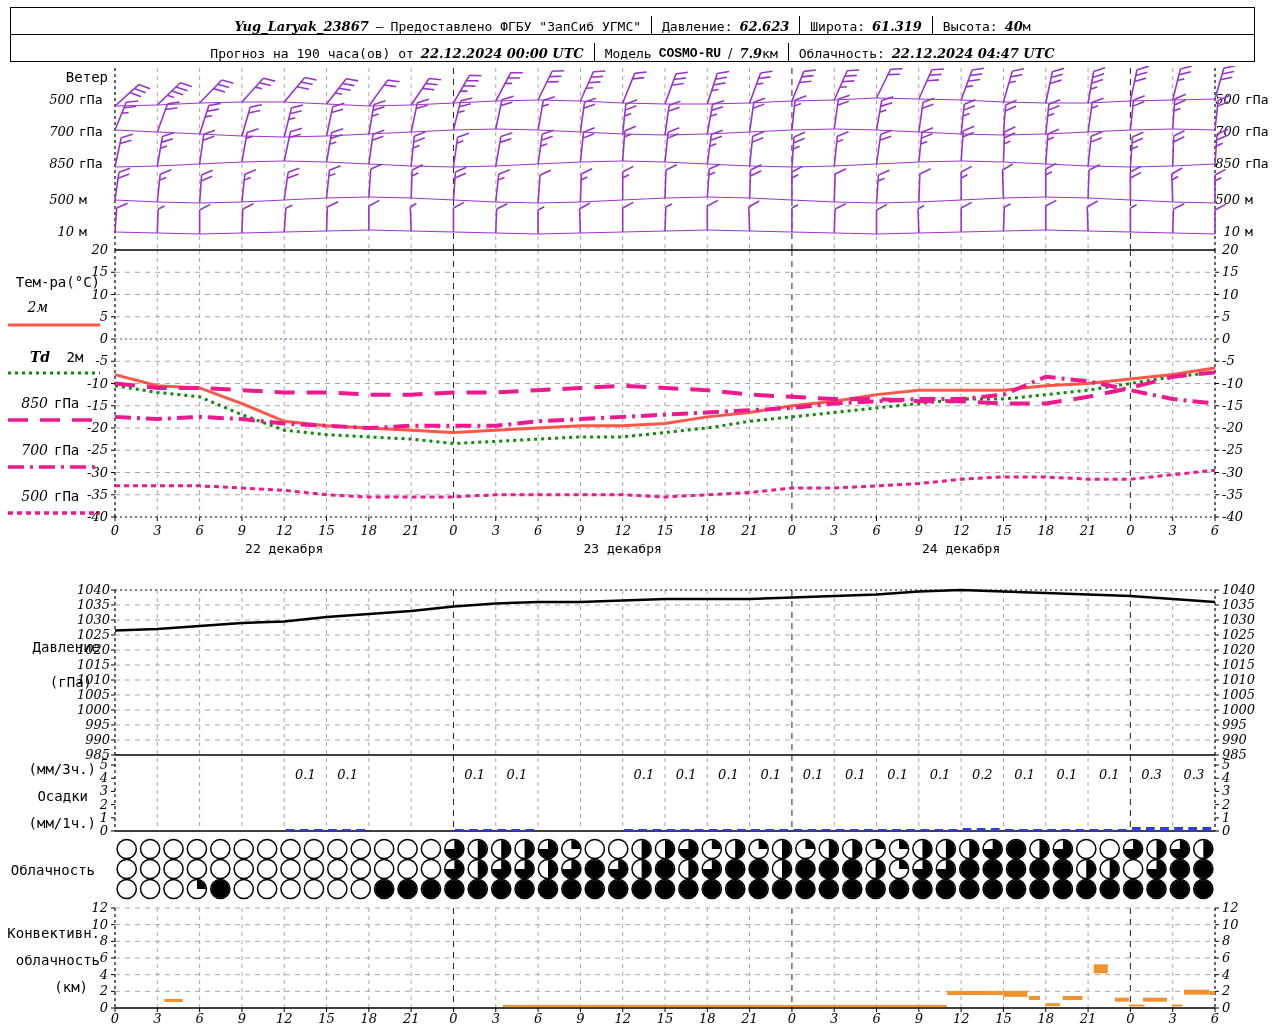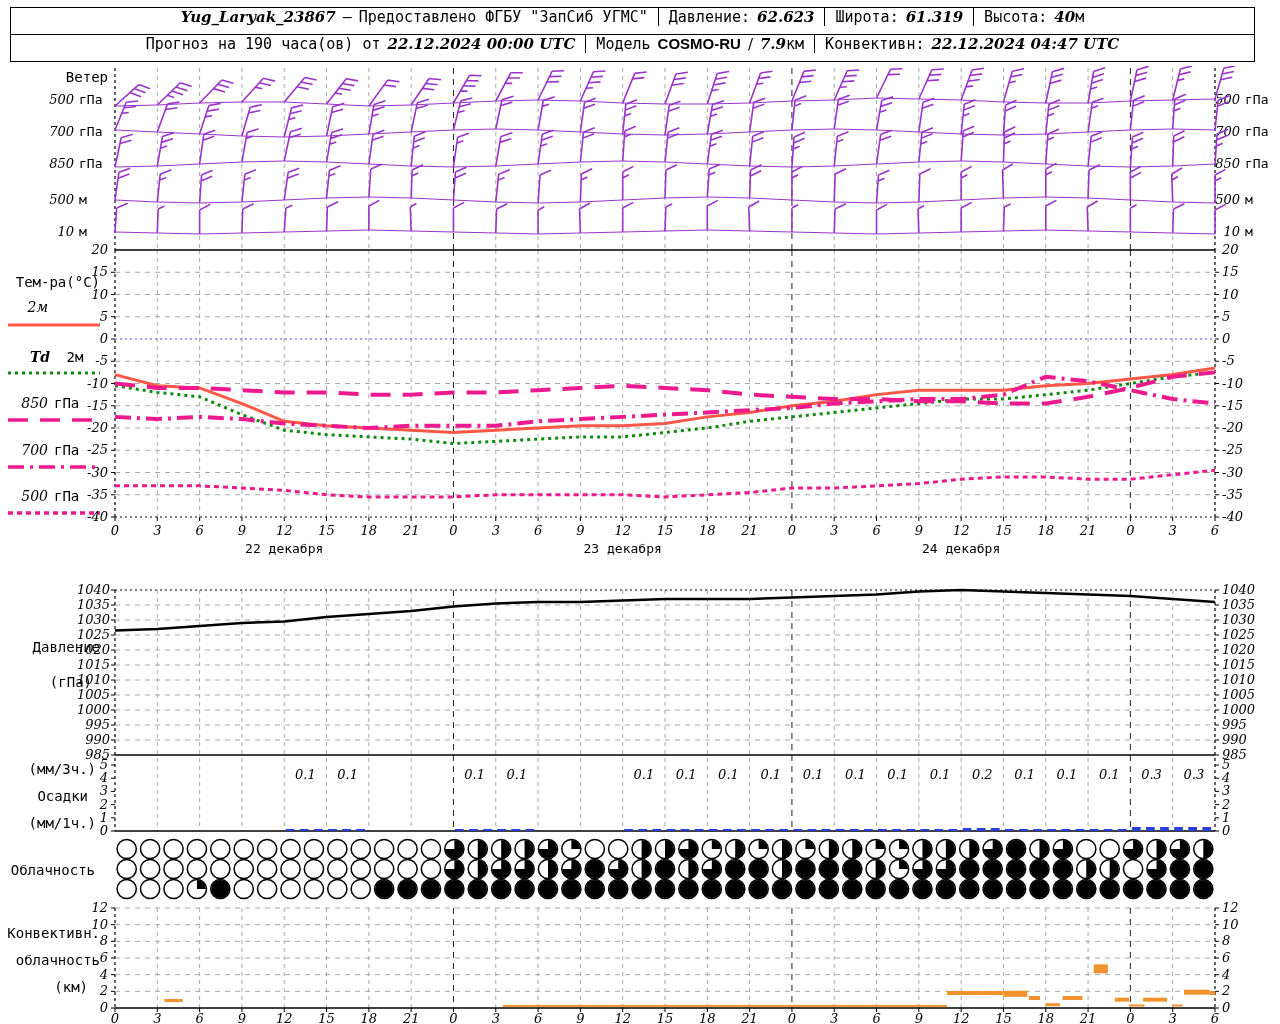--- a/index.html
+++ b/index.html
@@ -1,24 +1,24 @@
 <!DOCTYPE html>
 <html><head>
 <meta charset="utf-8">
 <style>
   html,body{margin:0;padding:0;background:#fff;}
   #page{position:relative;width:1280px;height:1024px;background:#fff;overflow:hidden;
         font-family:"DejaVu Sans Mono",monospace;color:#000;}
   .hdr{position:absolute;left:10px;top:7px;width:1243px;border:1px solid #000;background:#fff;}
-  .hdr-row{height:26px;display:flex;align-items:flex-start;justify-content:center;font-size:15px;white-space:nowrap;}
+  .hdr-row{height:26px;display:flex;align-items:flex-end;justify-content:center;font-size:13px;white-space:nowrap;}
   .hdr-row.first{border-bottom:1px solid #000;}
   .sep{display:inline-block;width:0;border-left:1px solid #000;height:18px;margin:0 10px;vertical-align:middle;}
   .ser{font-family:"DejaVu Serif",serif;}
   .bi{font-family:"DejaVu Serif",serif;font-style:italic;font-weight:bold;}
-  .b{font-family:Liberation Sans, sans-serif;font-weight:bold;}
+  .b{font-family:Liberation Mono, monospace;font-weight:bold;}
   .sp{display:inline-block;width:7px;}
   svg text{user-select:none;}
 </style>
 </head>
 <body>
 
 <div id="page">
 
   <div class="hdr">
     <div class="hdr-row first">
@@ -48,21 +48,21 @@
       <span class="sep"></span>
       <span>Модель</span>
         <span class="sp"></span>
       <span class="b">COSMO-RU</span>
         <span class="sp"></span>
       <span class="ser">/</span>
         <span class="sp"></span>
       <span class="bi">7.9</span>
         <span>км</span>
       <span class="sep"></span>
-      <span>Конвективн:</span>
+      <span>Облачность:</span>
         <span class="sp"></span>
       <span class="bi">22.12.2024 04:47 UTC</span>
     </div>
   </div>
 
   <svg id="chart" width="1280" height="958" viewBox="0 66 1280 958" style="position:absolute;left:0;top:66px;" xmlns="http://www.w3.org/2000/svg">
       <g>
         <line x1="115" y1="68" x2="115" y2="250" stroke="#000" stroke-width="1.2" stroke-dasharray="3,3"></line>
         <line x1="115" y1="250" x2="115" y2="517" stroke="#000" stroke-width="1.2" stroke-dasharray="3,3"></line>
         <line x1="115" y1="590" x2="115" y2="831" stroke="#000" stroke-width="1.2" stroke-dasharray="3,3"></line>

